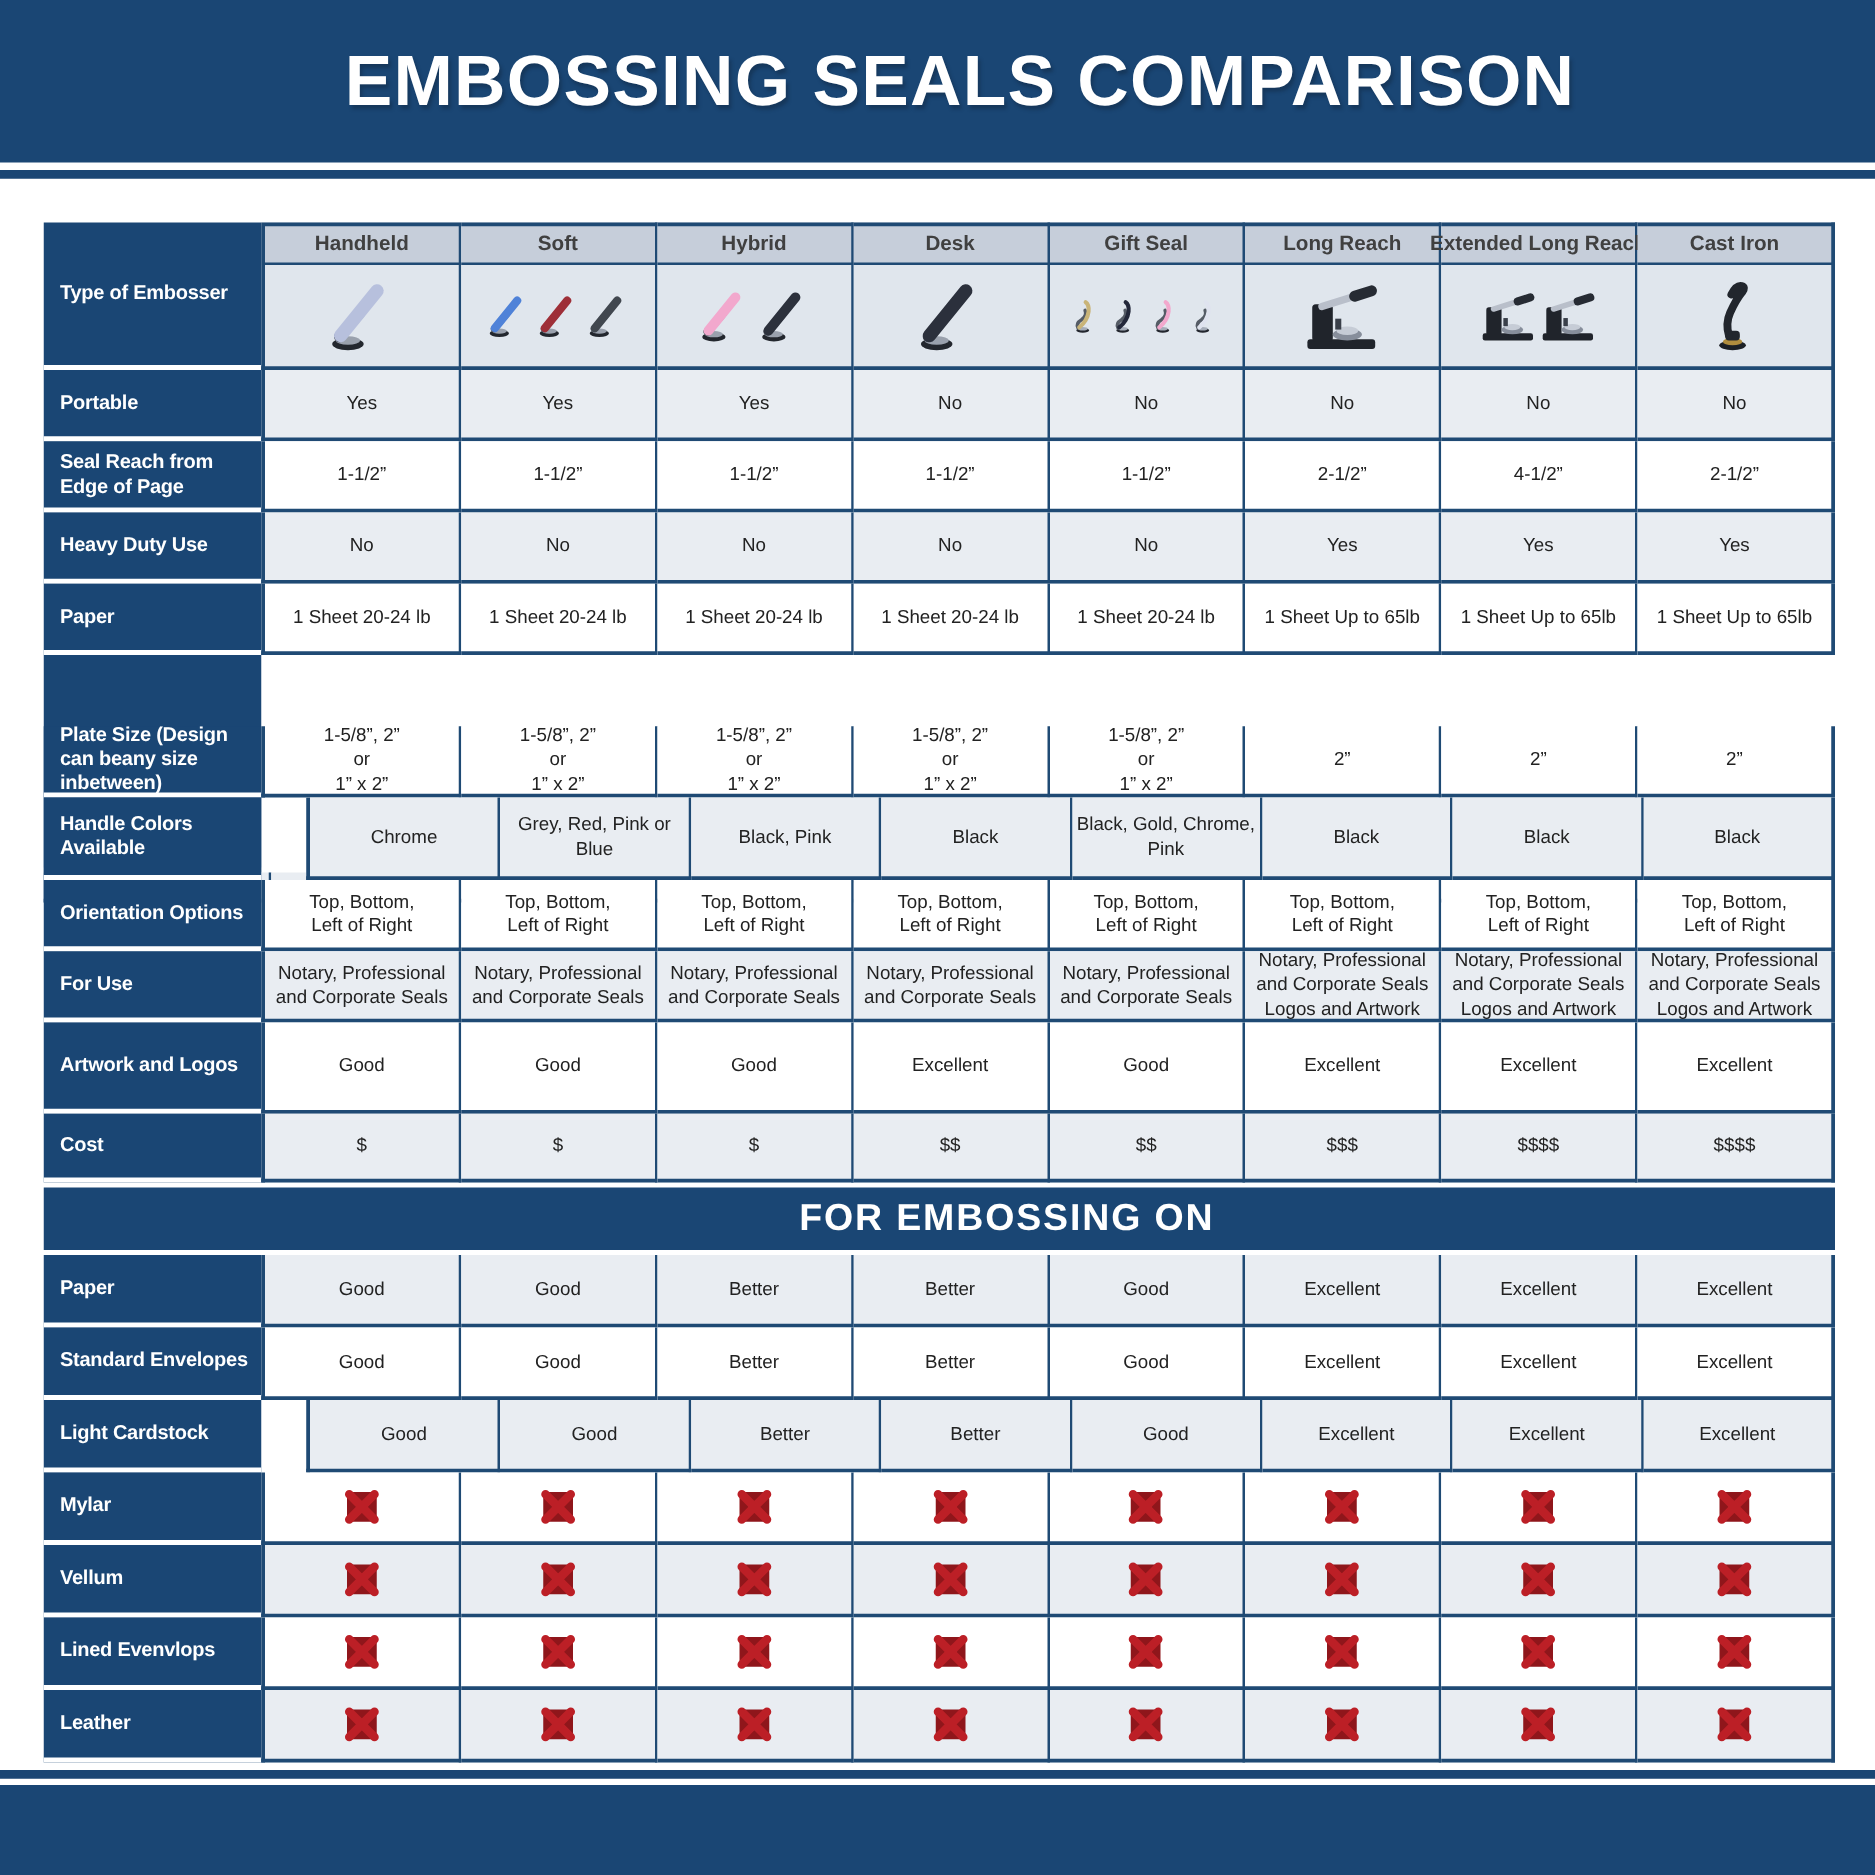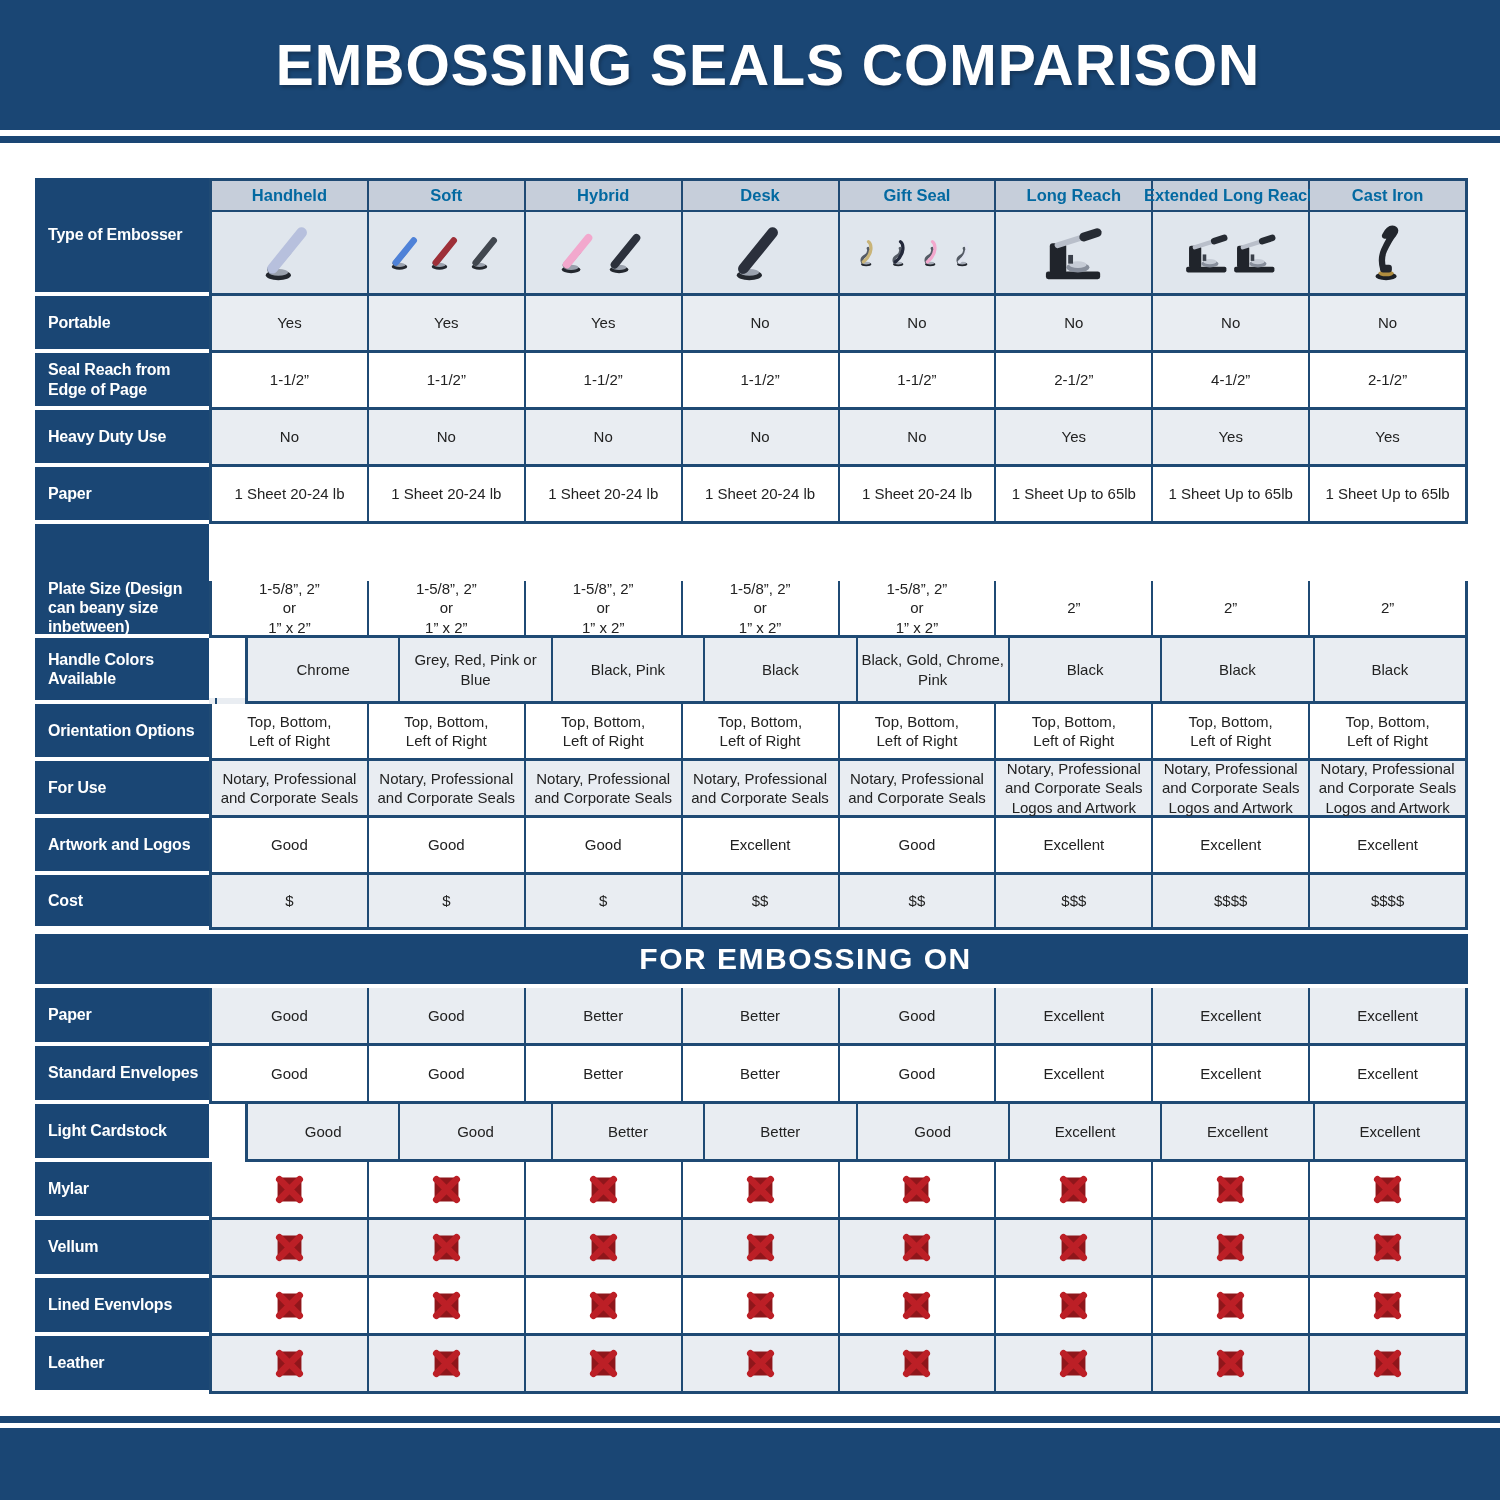--- a/index.html
+++ b/index.html
@@ -32,21 +32,21 @@
     border-right:2px solid var(--border);border-bottom:3px solid var(--border);
     background:#fff;color:#222;font-size:15px;
   }
   .dcell:first-child{border-left:3px solid var(--border);}
   .dcell:last-child{border-right:3px solid var(--border);}
   .shade .dcell{background:var(--light);}
   .plain .dcell{background:#fff;}
   .hrow{display:flex;height:34px;}
   .hcell{
     flex:1;box-sizing:border-box;min-width:0;
-    background:var(--headbg);color:#0369a1;font-weight:bold;font-size:16.5px;
+    background:var(--headbg);color:#404040;font-weight:bold;font-size:16.5px;
     display:flex;align-items:center;justify-content:center;white-space:nowrap;
     border-top:3px solid var(--border);border-right:2px solid var(--border);
     border-bottom:2px solid var(--border);
   }
   .hcell:first-child{border-left:3px solid var(--border);}
   .hcell:last-child{border-right:3px solid var(--border);}
   .irow{display:flex;height:84px;}
   .irow .dcell{background:var(--imgbg);gap:2px;}
   .super{height:118px;}
   .val{white-space:pre-line;line-height:1.28;padding:1px 3px;}
@@ -501,21 +501,21 @@
 and Corporate Seals
 Logos and Artwork</div>
         </div>
         <div class="dcell">
           <div class="val">Notary, Professional
 and Corporate Seals
 Logos and Artwork</div>
         </div>
       </div>
     </div>
-    <div class="trow plain" style="height: 57px; border-radius: 14px;">
+    <div class="trow plain" style="height: 73px; border-radius: 14px;">
       <div class="lcell">Artwork and Logos</div>
       <div class="dcells">
         <div class="dcell">
           <div class="val">Good</div>
         </div>
         <div class="dcell">
           <div class="val">Good</div>
         </div>
         <div class="dcell">
           <div class="val">Good</div>

